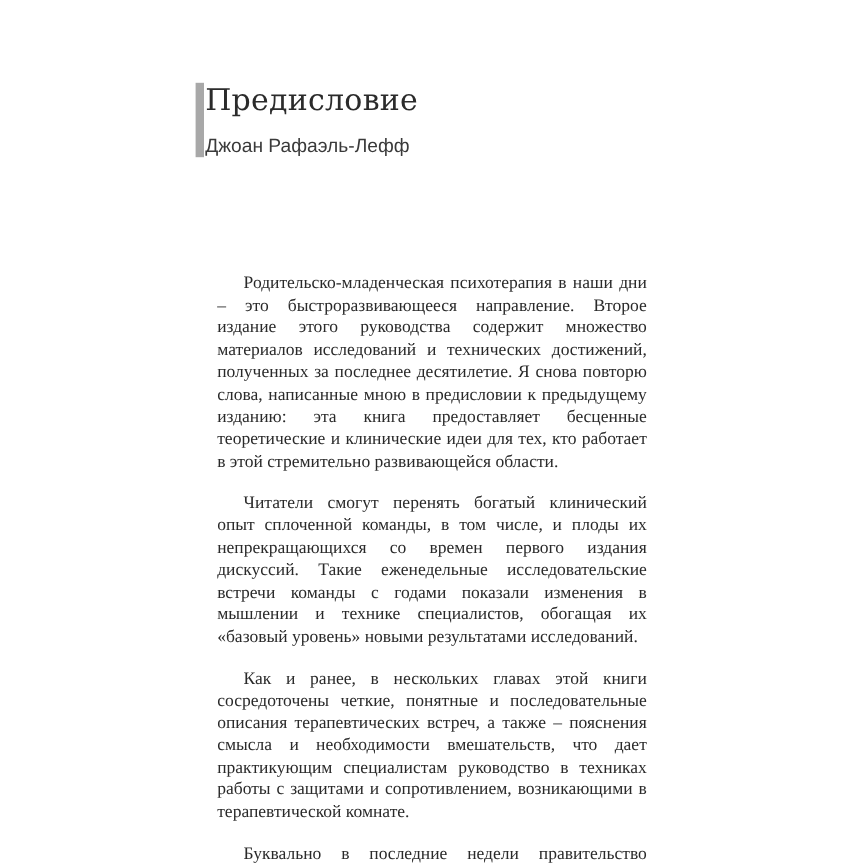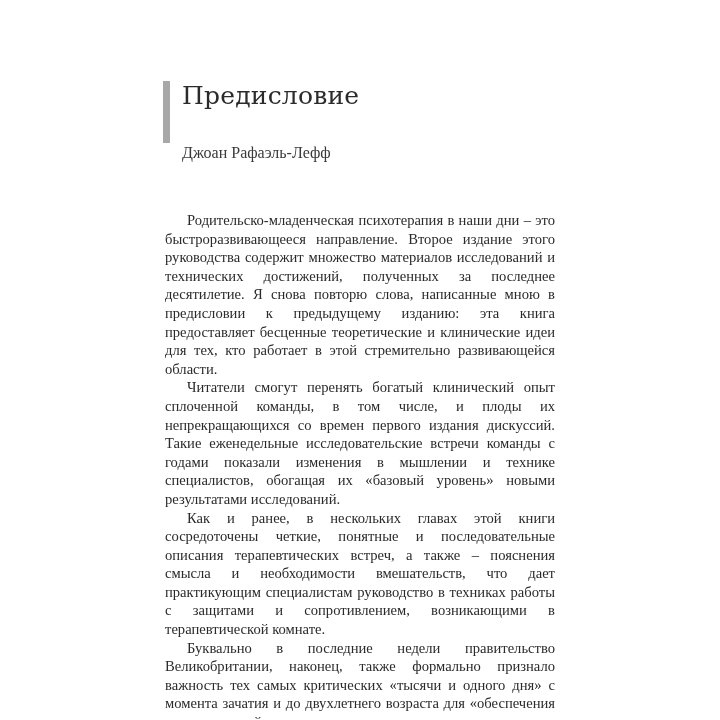--- a/index.html
+++ b/index.html
@@ -15,23 +15,23 @@
     }
     .page {
       position: absolute;
       left: 0; top: 0;
       width: 720px; height: 720px;
       background: #ffffff;
     }
     .heading-block {
       position: absolute;
       left: 163px;
-      top: 81px;
+      top: 69px;
       height: 62px;
-      padding-left: 19px;
+      padding-left: 8px;
     }
     .heading-bar {
       position: absolute;
       left: 0;
       top: 0;
       width: 7px;
       height: 62px;
       background: #a8a8a8;
     }
     .chapter-title {
@@ -39,40 +39,40 @@
       font-size: 25px;
       color: #2b2b2b;
       line-height: 30px;
       margin: 0;
       font-weight: normal;
       letter-spacing: 0.2px;
       position: relative;
       top: 0px;
     }
     .chapter-author {
-      font-family: Liberation Serif, serif;
+      font-family: Liberation Sans, sans-serif;
       font-size: 16px;
       color: #3a3a3a;
       line-height: 20px;
-      margin-top: 32px;
+      margin-top: 14px;
       font-weight: 300;
     }
     .body-text {
       position: absolute;
       left: 165px;
       top: 211px;
       width: 390px;
       font-family: "Liberation Serif", "DejaVu Serif", serif;
       font-size: 14.6px;
       line-height: 18.6px;
       color: #2a2a2a;
       text-align: justify;
     }
     .body-text p {
-      margin: 0;
+      margin: 16px;
       text-indent: 22px;
       hyphens: manual;
     }
   </style>
 </head>
 <body>
 
 <div class="page">
 
   <div class="heading-block">

